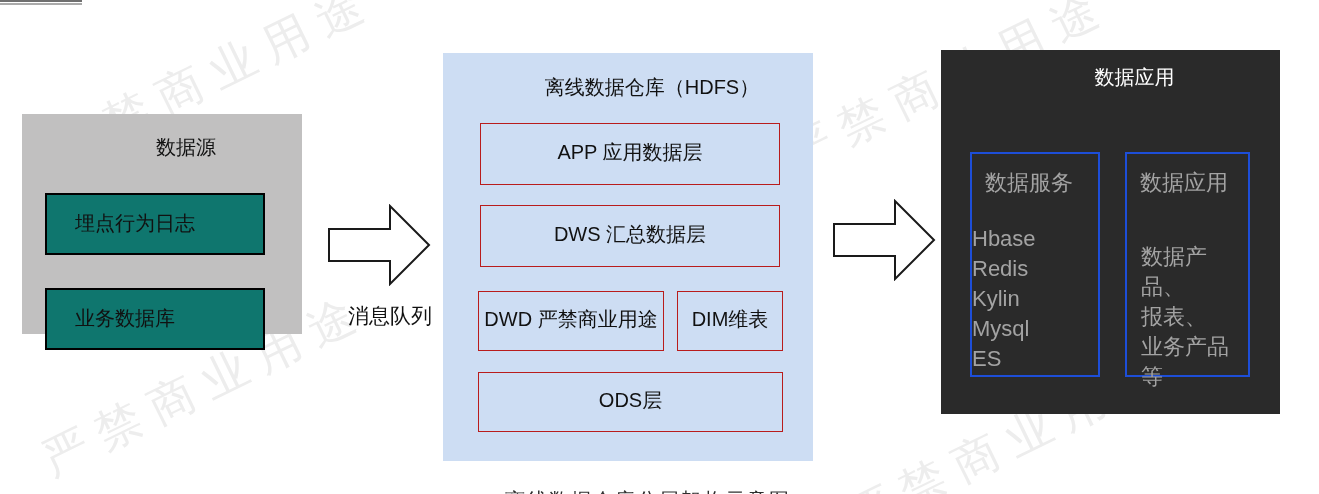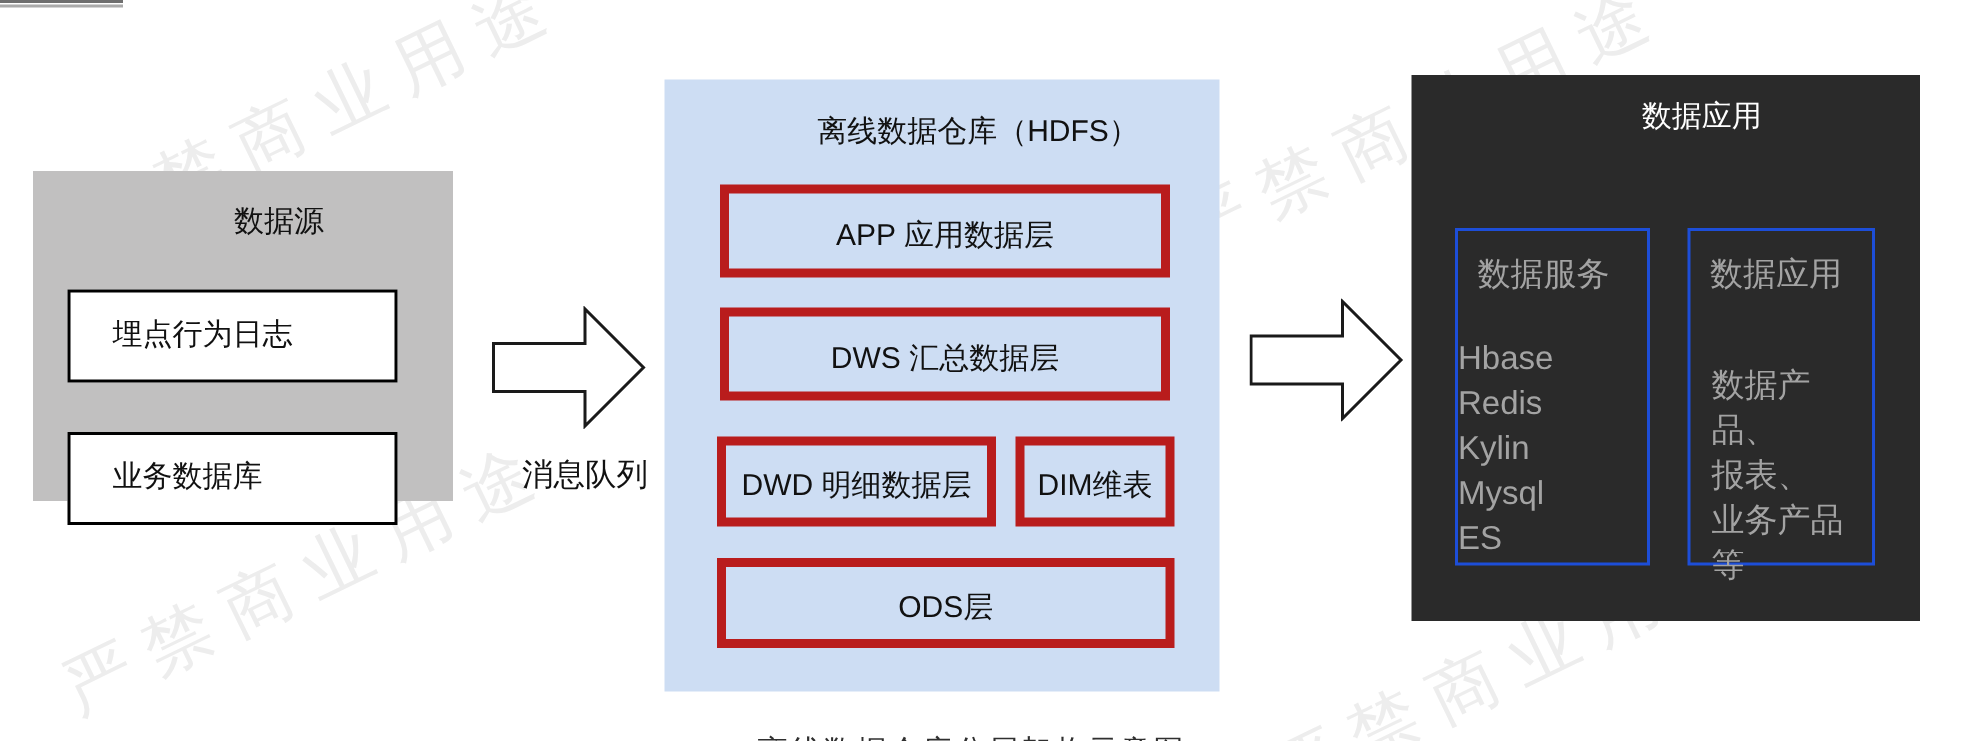--- a/index.html
+++ b/index.html
@@ -13,27 +13,27 @@
     white-space:nowrap;transform:rotate(-26deg);transform-origin:0 0;user-select:none;
   }
   
   .corner-line-a{position:absolute;left:0;top:0;width:82px;height:2px;background:#6f6f6f;z-index:3;}
   .corner-line-b{position:absolute;left:0;top:3px;width:82px;height:2px;background:#aaaaaa;z-index:3;}
   
   .panel{position:absolute;z-index:2;box-sizing:border-box;}
   .panel-title{position:absolute;left:0;right:0;text-align:center;font-size:20px;margin-left:48px;}
   .source-panel{left:22px;top:114px;width:280px;height:220px;background:#c1c0c0;}
   .source-box{
-    position:absolute;left:23px;width:220px;height:62px;background:#ffffff;
+    position:absolute;left:23px;width:220px;height:62px;background:#0f766e;
     border:2px solid #000;box-sizing:border-box;font-size:20px;line-height:56px;
     padding-left:28px;white-space:nowrap;
   }
   .warehouse-panel{left:443px;top:53px;width:370px;height:408px;background:#cdddf3;}
   .layer-box{
-    position:absolute;background:#cdddf3;border:6px solid #b91c1c;box-sizing:border-box;
+    position:absolute;background:#cdddf3;border:1px solid #b91c1c;box-sizing:border-box;
     font-size:20px;text-align:center;white-space:nowrap;
   }
   .application-panel{left:941px;top:50px;width:339px;height:364px;background:#2a2a2a;color:#ffffff;}
   .app-inner-box{
     position:absolute;top:102px;height:225px;border:2px solid #1d4ed8;box-sizing:border-box;
     font-size:22px;color:#a3a3a3;
   }
   .app-inner-title{margin:14px 0 0 13px;}
   .svc-list{margin-top:26px;text-align:left;line-height:30px;}
   .app-lines{margin:44px 0 0 14px;line-height:30px;}
@@ -69,21 +69,21 @@
 
   <svg class="flow-arrow" style="left:328px;top:204px;" width="104" height="82" viewBox="0 0 104 82">
     <polygon points="1,25 62,25 62,2 101,41 62,80 62,57 1,57" fill="#ffffff" stroke="#1a1a1a" stroke-width="2"></polygon>
   </svg>
   <div class="queue-label">消息队列</div>
 
   <div class="panel warehouse-panel">
     <div class="panel-title" style="top:21px;">离线数据仓库（HDFS）</div>
     <div class="layer-box" style="left:37px;top:70px;width:300px;height:62px;line-height:56px;">APP 应用数据层</div>
     <div class="layer-box" style="left:37px;top:152px;width:300px;height:62px;line-height:56px;">DWS 汇总数据层</div>
-    <div class="layer-box" style="left:35px;top:238px;width:186px;height:60px;line-height:54px;">DWD 明细数据层</div>
+    <div class="layer-box" style="left:35px;top:238px;width:186px;height:60px;line-height:54px;">DWD 严禁商业用途</div>
     <div class="layer-box" style="left:234px;top:238px;width:106px;height:60px;line-height:54px;">DIM维表</div>
     <div class="layer-box" style="left:35px;top:319px;width:305px;height:60px;line-height:55px;">ODS层</div>
   </div>
 
   <svg class="flow-arrow" style="left:833px;top:199px;" width="104" height="82" viewBox="0 0 104 82">
     <polygon points="1,25 62,25 62,2 101,41 62,80 62,57 1,57" fill="#ffffff" stroke="#1a1a1a" stroke-width="2"></polygon>
   </svg>
 
   <div class="panel application-panel">
     <div class="panel-title" style="top:14px;">数据应用</div>

